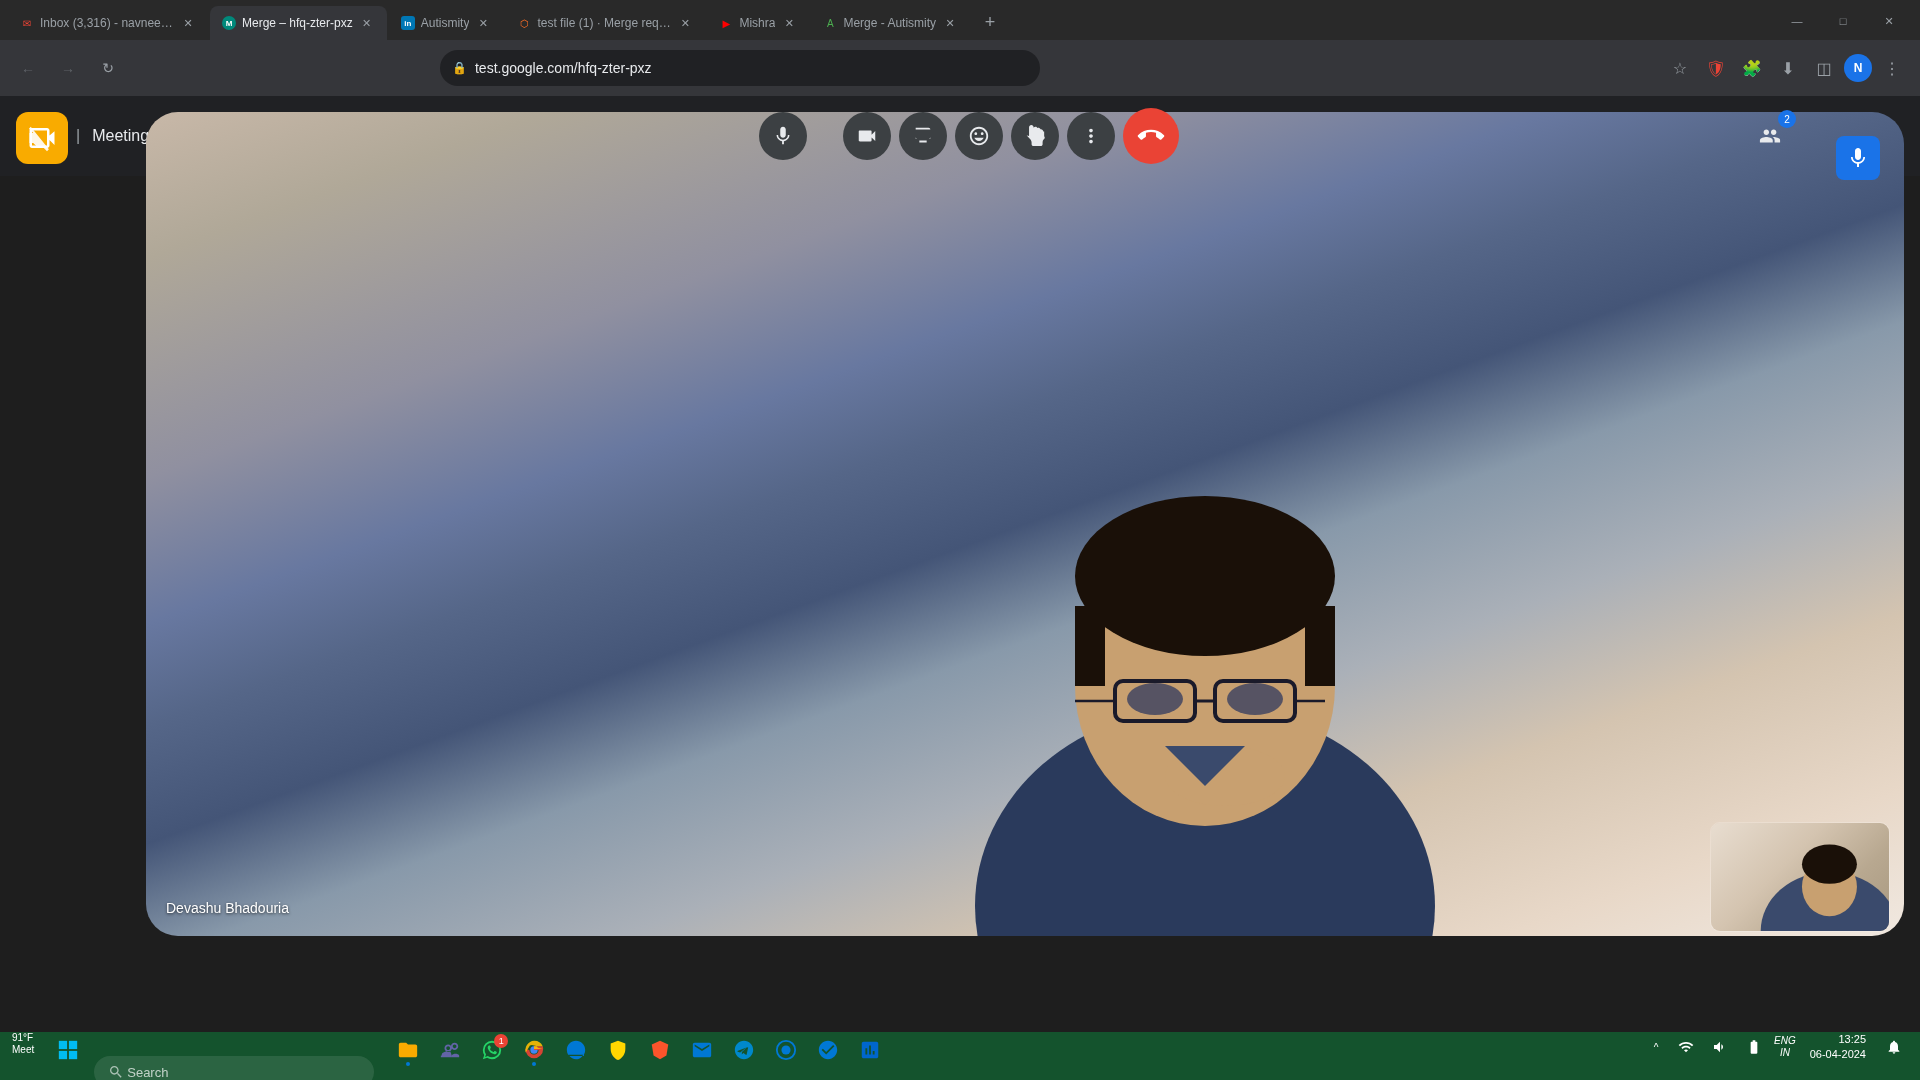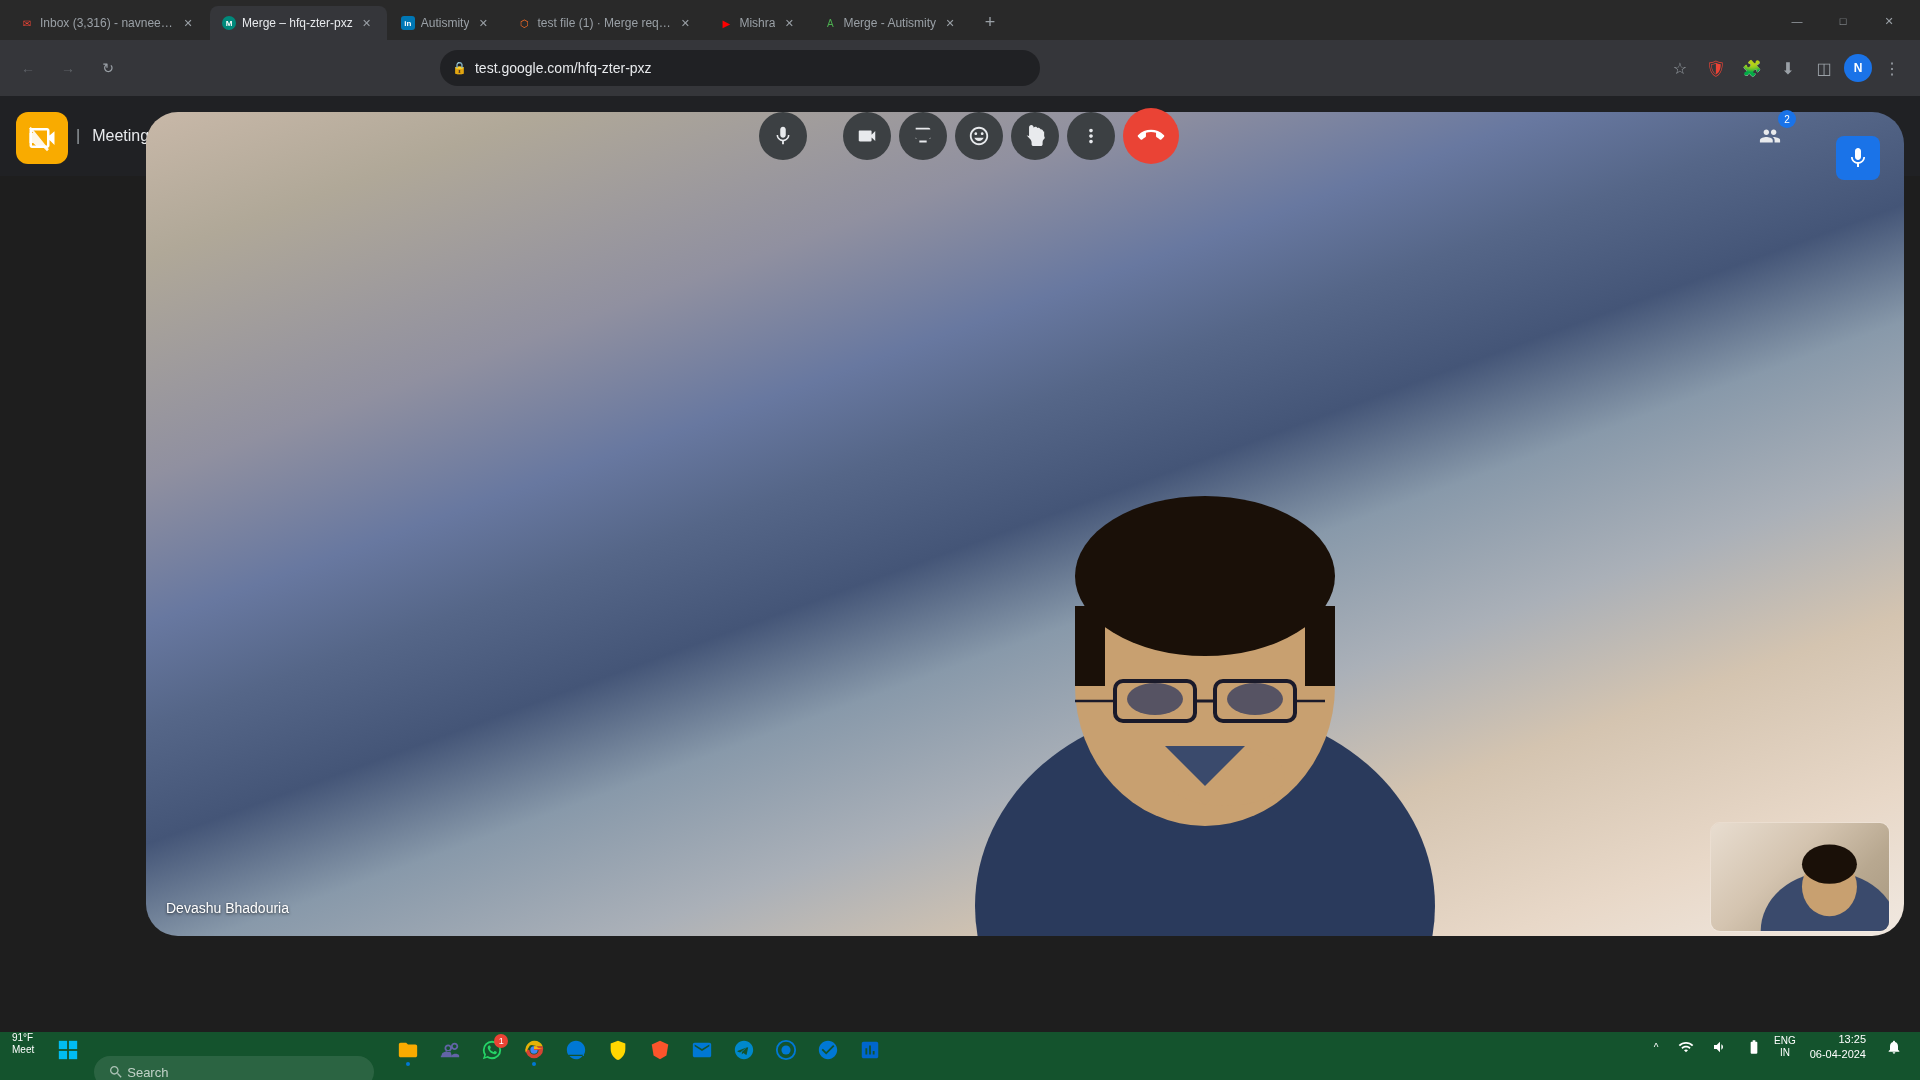--- a/index.html
+++ b/index.html
@@ -494,20 +494,21 @@
       cursor: pointer;
     }
     .taskbar-lang {
       display: flex;
       flex-direction: column;
       align-items: center;
       color: white;
       font-size: 10px;
       line-height: 1.2;
       cursor: pointer;
+      font-style: italic;
     }
     .notification-area {
       width: 28px;
       height: 28px;
       display: flex;
       align-items: center;
       justify-content: center;
       cursor: pointer;
       font-size: 16px;
       color: white;

